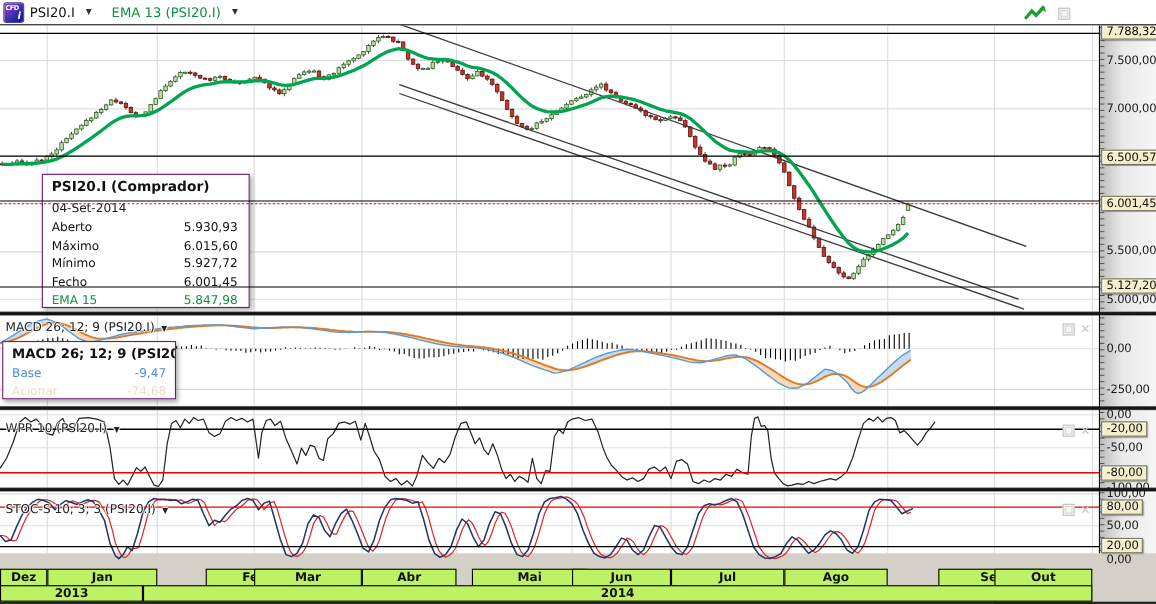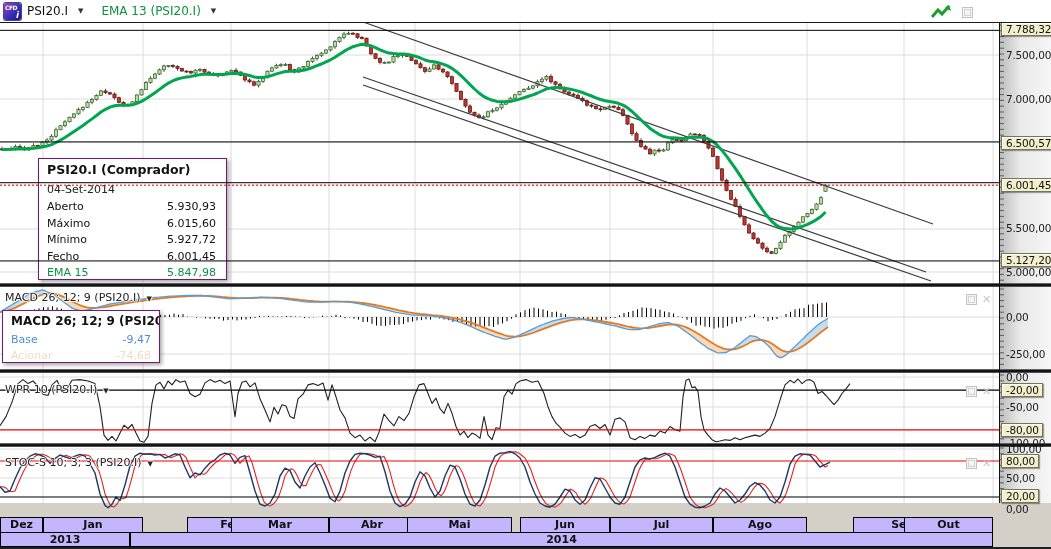--- a/index.html
+++ b/index.html
@@ -46,21 +46,21 @@
   #tip-main .td{font-size:11px;color:#222;margin-bottom:3px;}
   .trow{display:flex;justify-content:space-between;font-size:11px;color:#111;line-height:16.5px;}
   .trow .v{text-align:left;}
   .trow.green{color:#0f9140;}
   #tip-macd{left:2px;top:310px;width:158px;height:53px;padding:3px 8px;overflow:hidden;}
   #tip-macd .tt{font-size:12px;font-weight:bold;color:#111;margin-bottom:4px;white-space:nowrap;}
   #tip-macd .trow{line-height:16px;}
   #tip-macd .blue{color:#4f8fd0;}
   #tip-macd .faded{opacity:0.35;color:#c96;}
   
-  .mcell,.ycell{position:absolute;background:#c4b5fd;border:1px solid #000;box-sizing:border-box;
+  .mcell,.ycell{position:absolute;background:#bef264;border:1px solid #000;box-sizing:border-box;
         font-size:11px;font-weight:bold;color:#111;text-align:center;z-index:2;}
   #statusbar{position:absolute;left:0;top:503px;width:1051px;height:14px;background:#d4d0c8;
         border-top:1px solid #8f8f8f;z-index:0;font-size:10.5px;color:#7b7b72;white-space:nowrap;box-sizing:border-box;}
   #statusbar span{margin-left:2px;}
   #statusbar .tz{margin-left:14px;}
   #bottomedge{position:absolute;left:0;top:547px;width:1051px;height:2px;background:#202020;z-index:4;}
 </style>
 </head>
 <body>
 
@@ -884,21 +884,21 @@
       <div class="axl" style="top: 478px;">50,00</div>
       <div class="axl hl" style="top: 496px;">20,00</div>
       <div class="axl" style="top: 509px;">0,00</div>
     </div>
   <div id="time-cells">
       <div class="mcell" style="left: 0px; width: 43px; top: 517px; height: 16px; line-height: 14px;">Dez</div>
       <div class="mcell" style="left: 43px; width: 100px; top: 517px; height: 16px; line-height: 14px;">Jan</div>
       <div class="mcell" style="left: 143px; width: 88px; top: 517px; height: 16px; line-height: 14px; margin-left: 44px;">Fev</div>
       <div class="mcell" style="left: 231px; width: 98px; top: 517px; height: 16px; line-height: 14px;">Mar</div>
       <div class="mcell" style="left: 329px; width: 86px; top: 517px; height: 16px; line-height: 14px;">Abr</div>
-      <div class="mcell" style="left: 407px; width: 105px; top: 517px; height: 16px; line-height: 14px;">Mai</div>
+      <div class="mcell" style="left: 429px; width: 105px; top: 517px; height: 16px; line-height: 14px;">Mai</div>
       <div class="mcell" style="left: 520px; width: 90px; top: 517px; height: 16px; line-height: 14px;">Jun</div>
       <div class="mcell" style="left: 610px; width: 103px; top: 517px; height: 16px; line-height: 14px;">Jul</div>
       <div class="mcell" style="left: 713px; width: 94px; top: 517px; height: 16px; line-height: 14px;">Ago</div>
       <div class="mcell" style="left: 853px; width: 97px; top: 517px; height: 16px; line-height: 14px;">Set</div>
       <div class="mcell" style="left: 904px; width: 89px; top: 517px; height: 32px; line-height: 14px;">Out</div>
       <div class="ycell" style="left: 0px; width: 130px; top: 532px; height: 15px; line-height: 13px;">2013</div>
       <div class="ycell" style="left: 130px; width: 863px; top: 532px; height: 15px; line-height: 13px;">2014</div>
     </div>
 </div>
 

